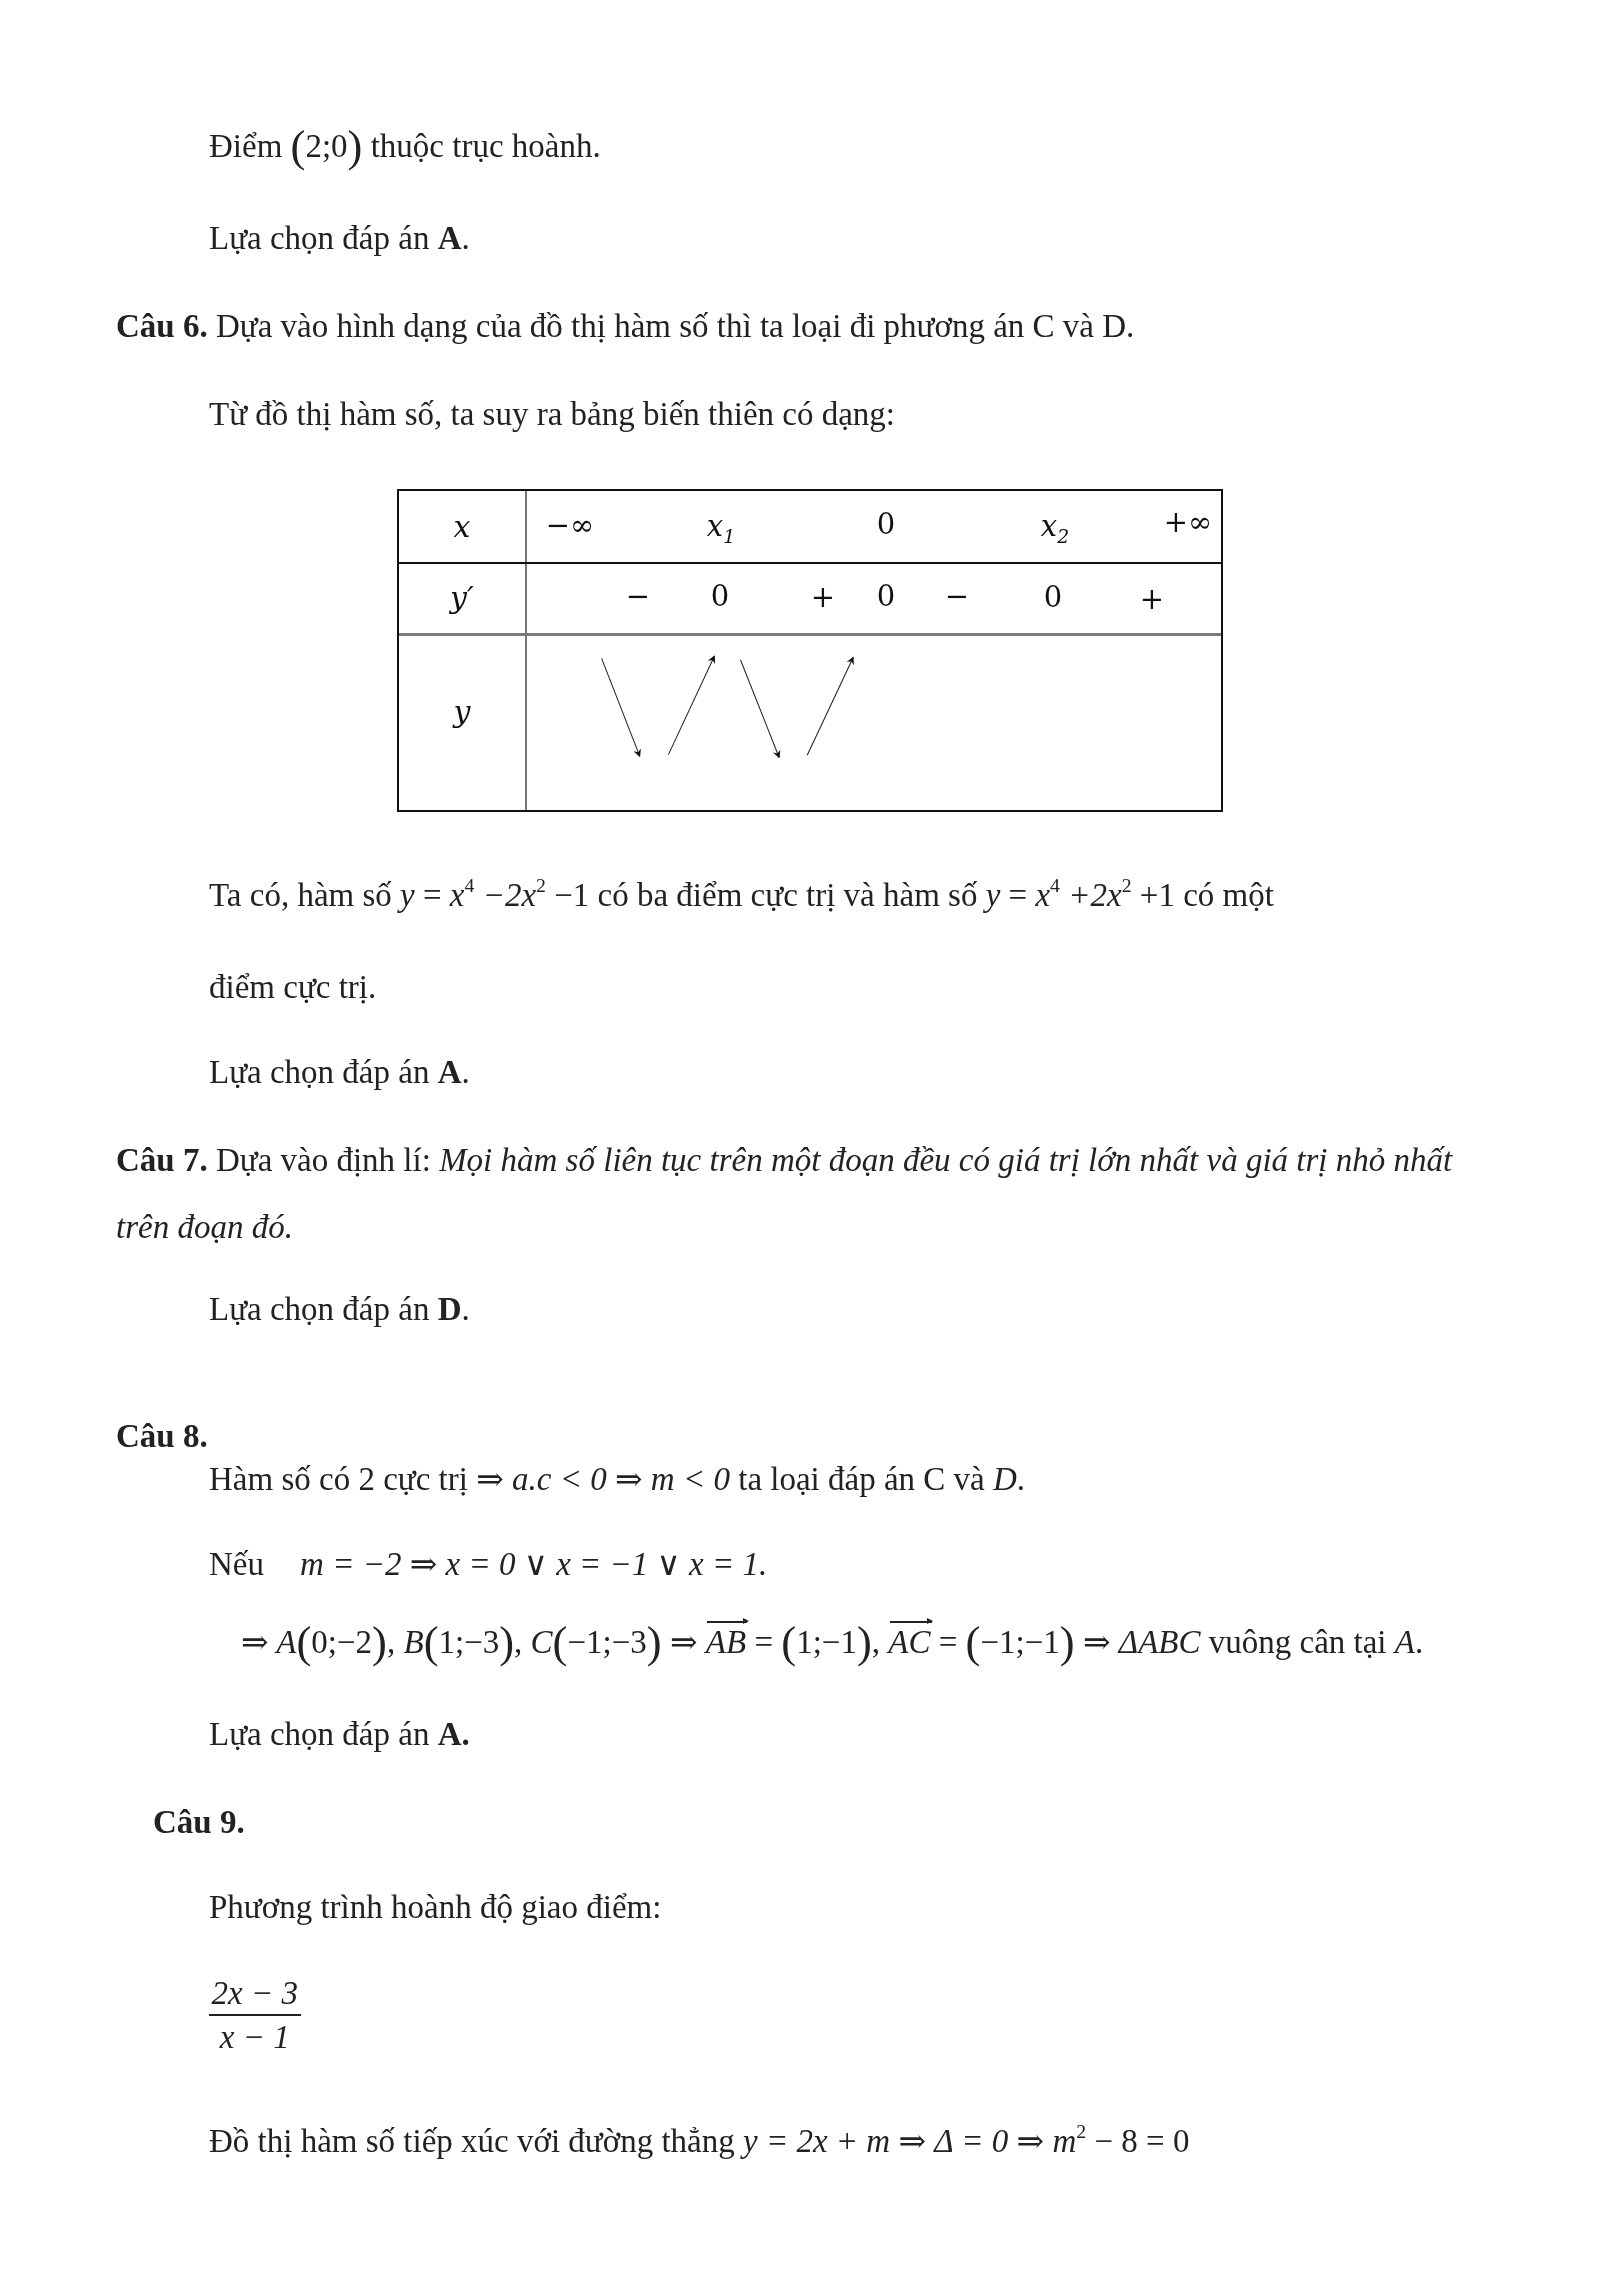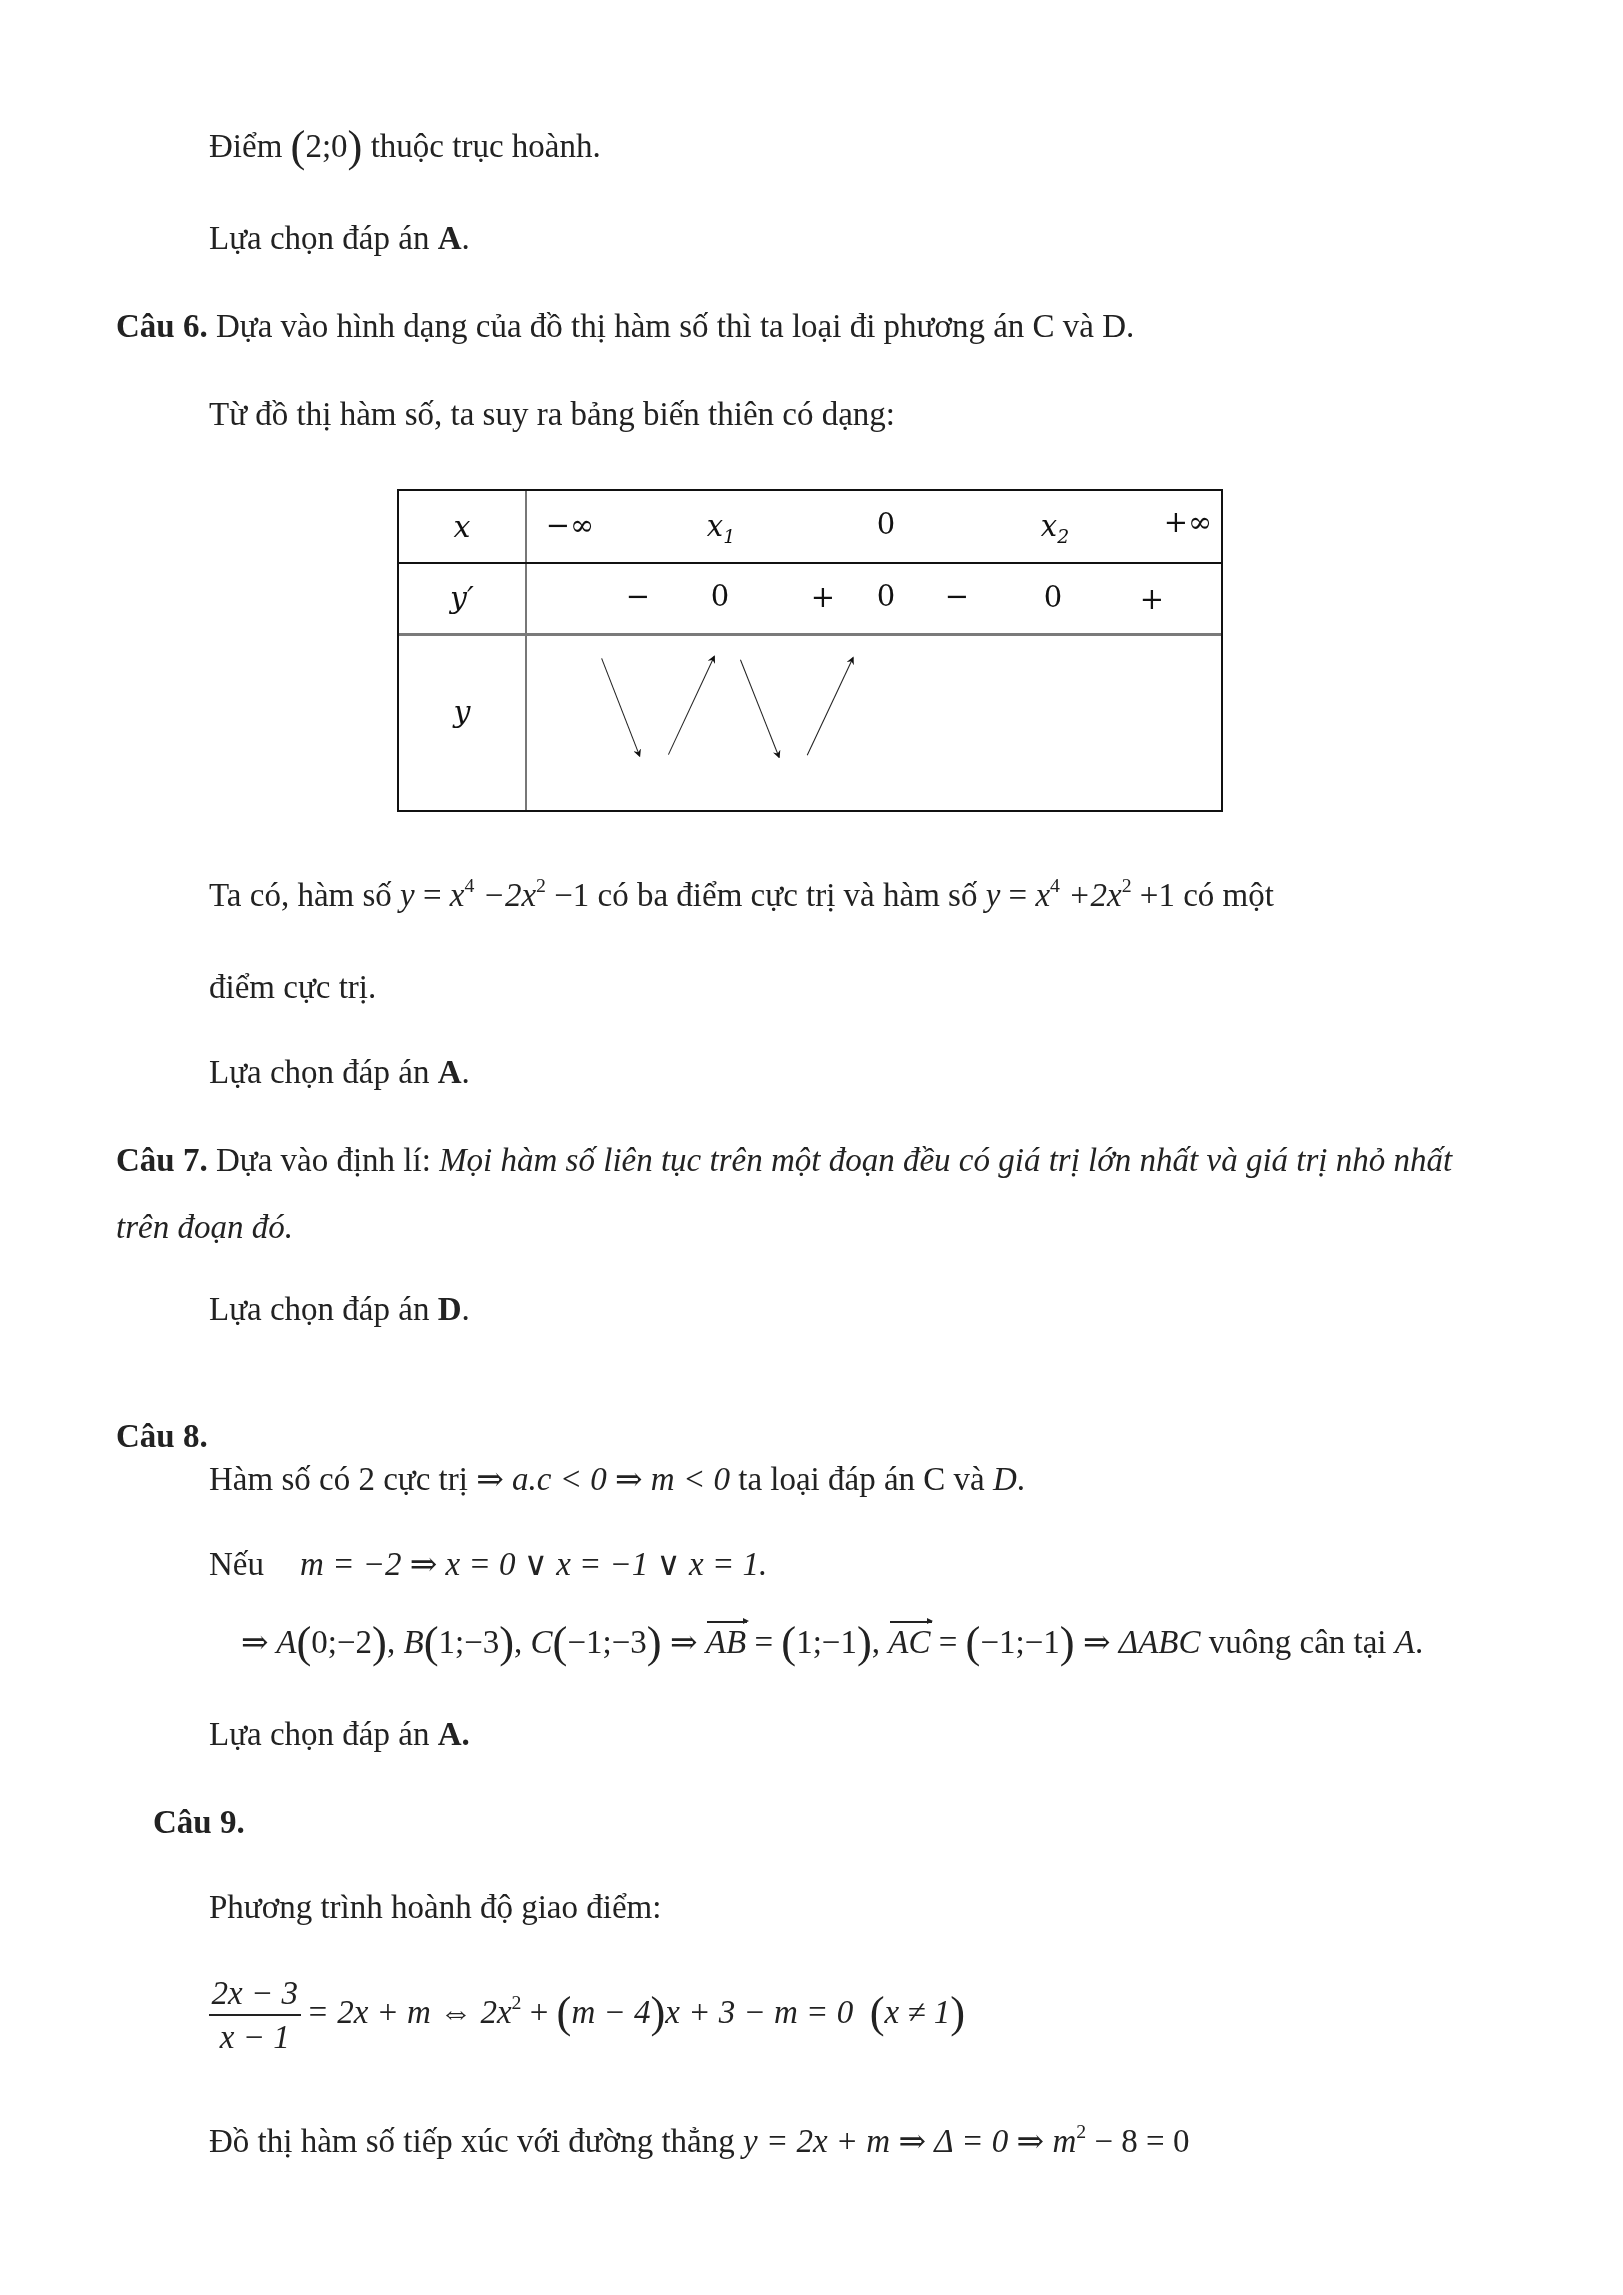--- a/index.html
+++ b/index.html
@@ -166,19 +166,19 @@
   <span>Lựa chọn đáp án</span>
   <b>A.</b>
 </div>
 
 <div class="line flush bold" style="top:1806px;margin-left:37px;">Câu 9.</div>
 <div class="line indent" style="top:1891px;">Phương trình hoành độ giao điểm:</div>
 <div class="line indent" style="top:1977px;">
   <span class="frac math">
     <span class="num">2x − 3</span>
     <span class="den">x − 1</span>
-  </span><span class="math"><span>= 2x + m ⇔ 2x</span><sup class="mr">2</sup> <span class="mr">+</span> <span class="paren">(</span><span>m − 4</span><span class="paren">)</span><span>x + 3 − m = 0</span>&nbsp;&nbsp;<span class="paren">(</span><span>x ≠ 1</span><span class="paren">)</span></span>
+  </span>
 </div>
 <div class="line indent" style="top:2125px;">
   <span>Đồ thị hàm số tiếp xúc với đường thẳng</span>
   <span class="math"><span>y = 2x + m ⇒ Δ = 0 ⇒ m</span><sup class="mr">2</sup> <span class="mr">− 8 = 0</span></span>
 </div>
 
 
 </body></html>

